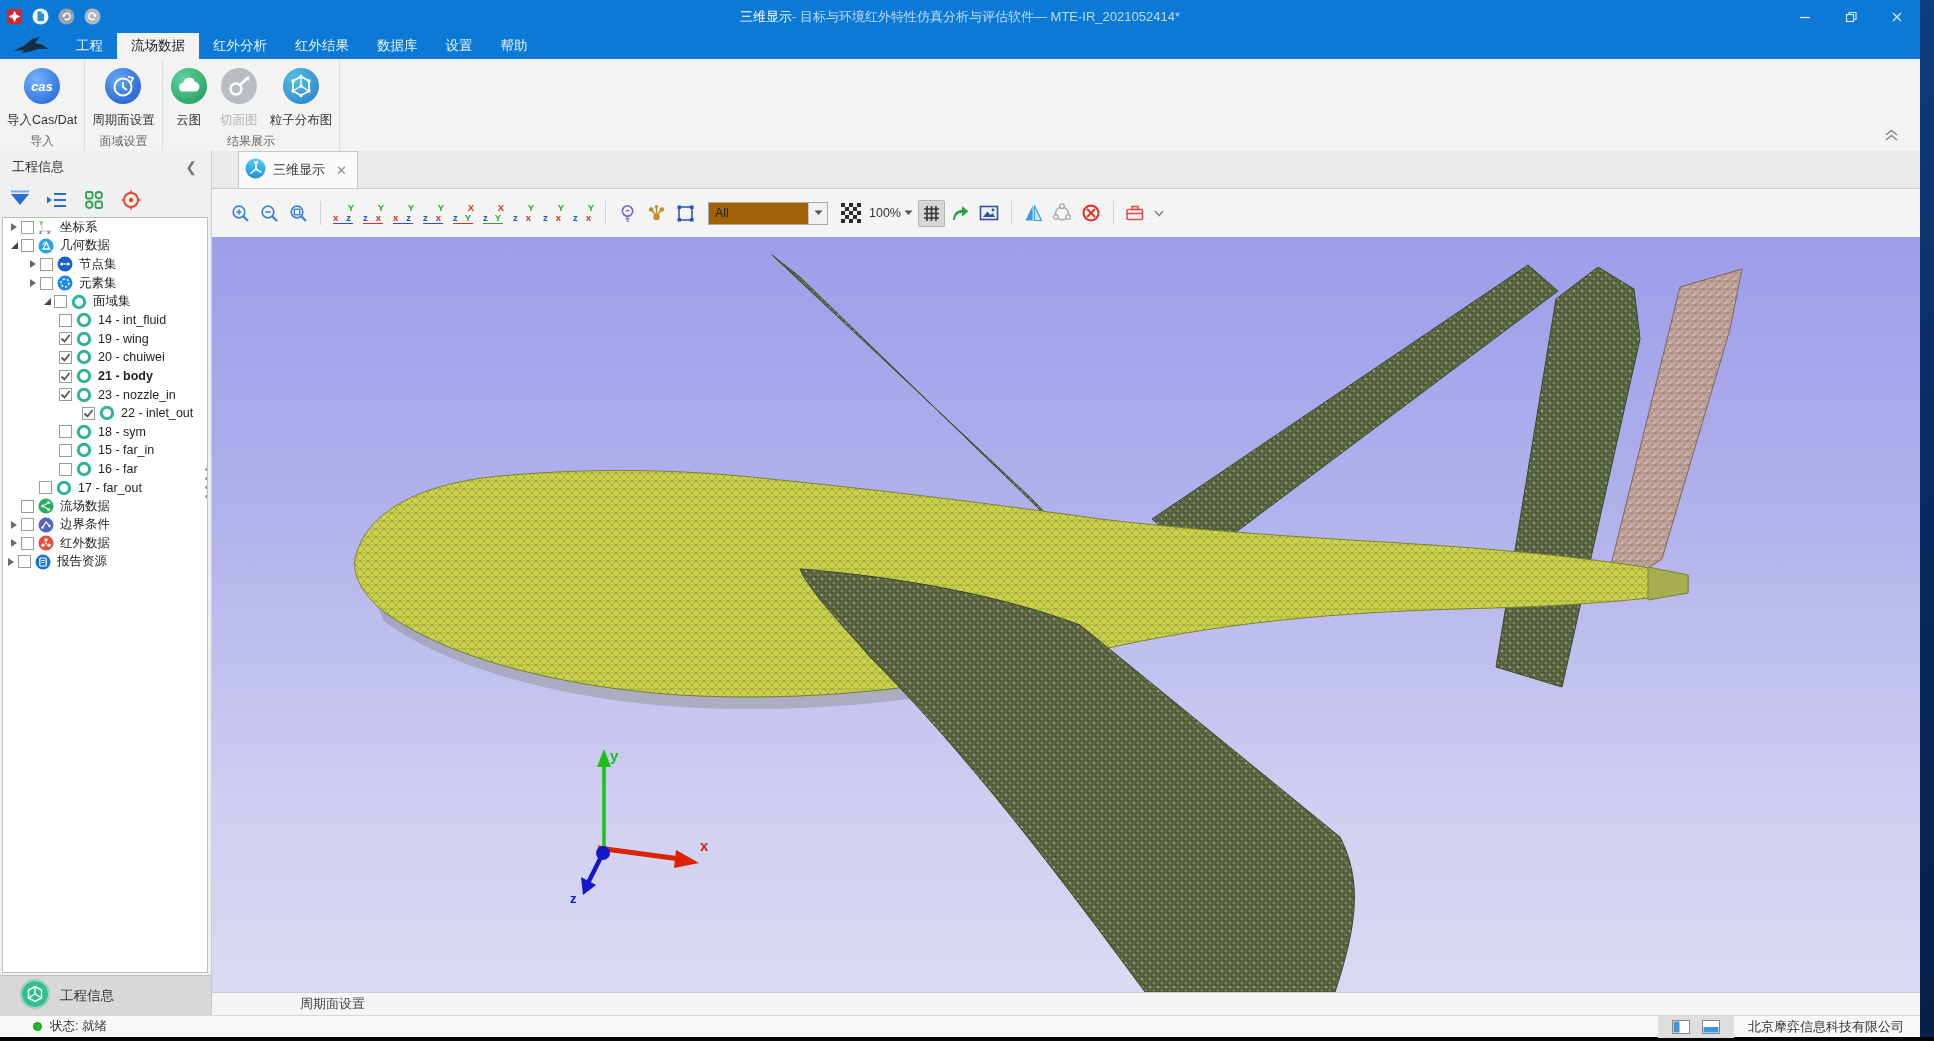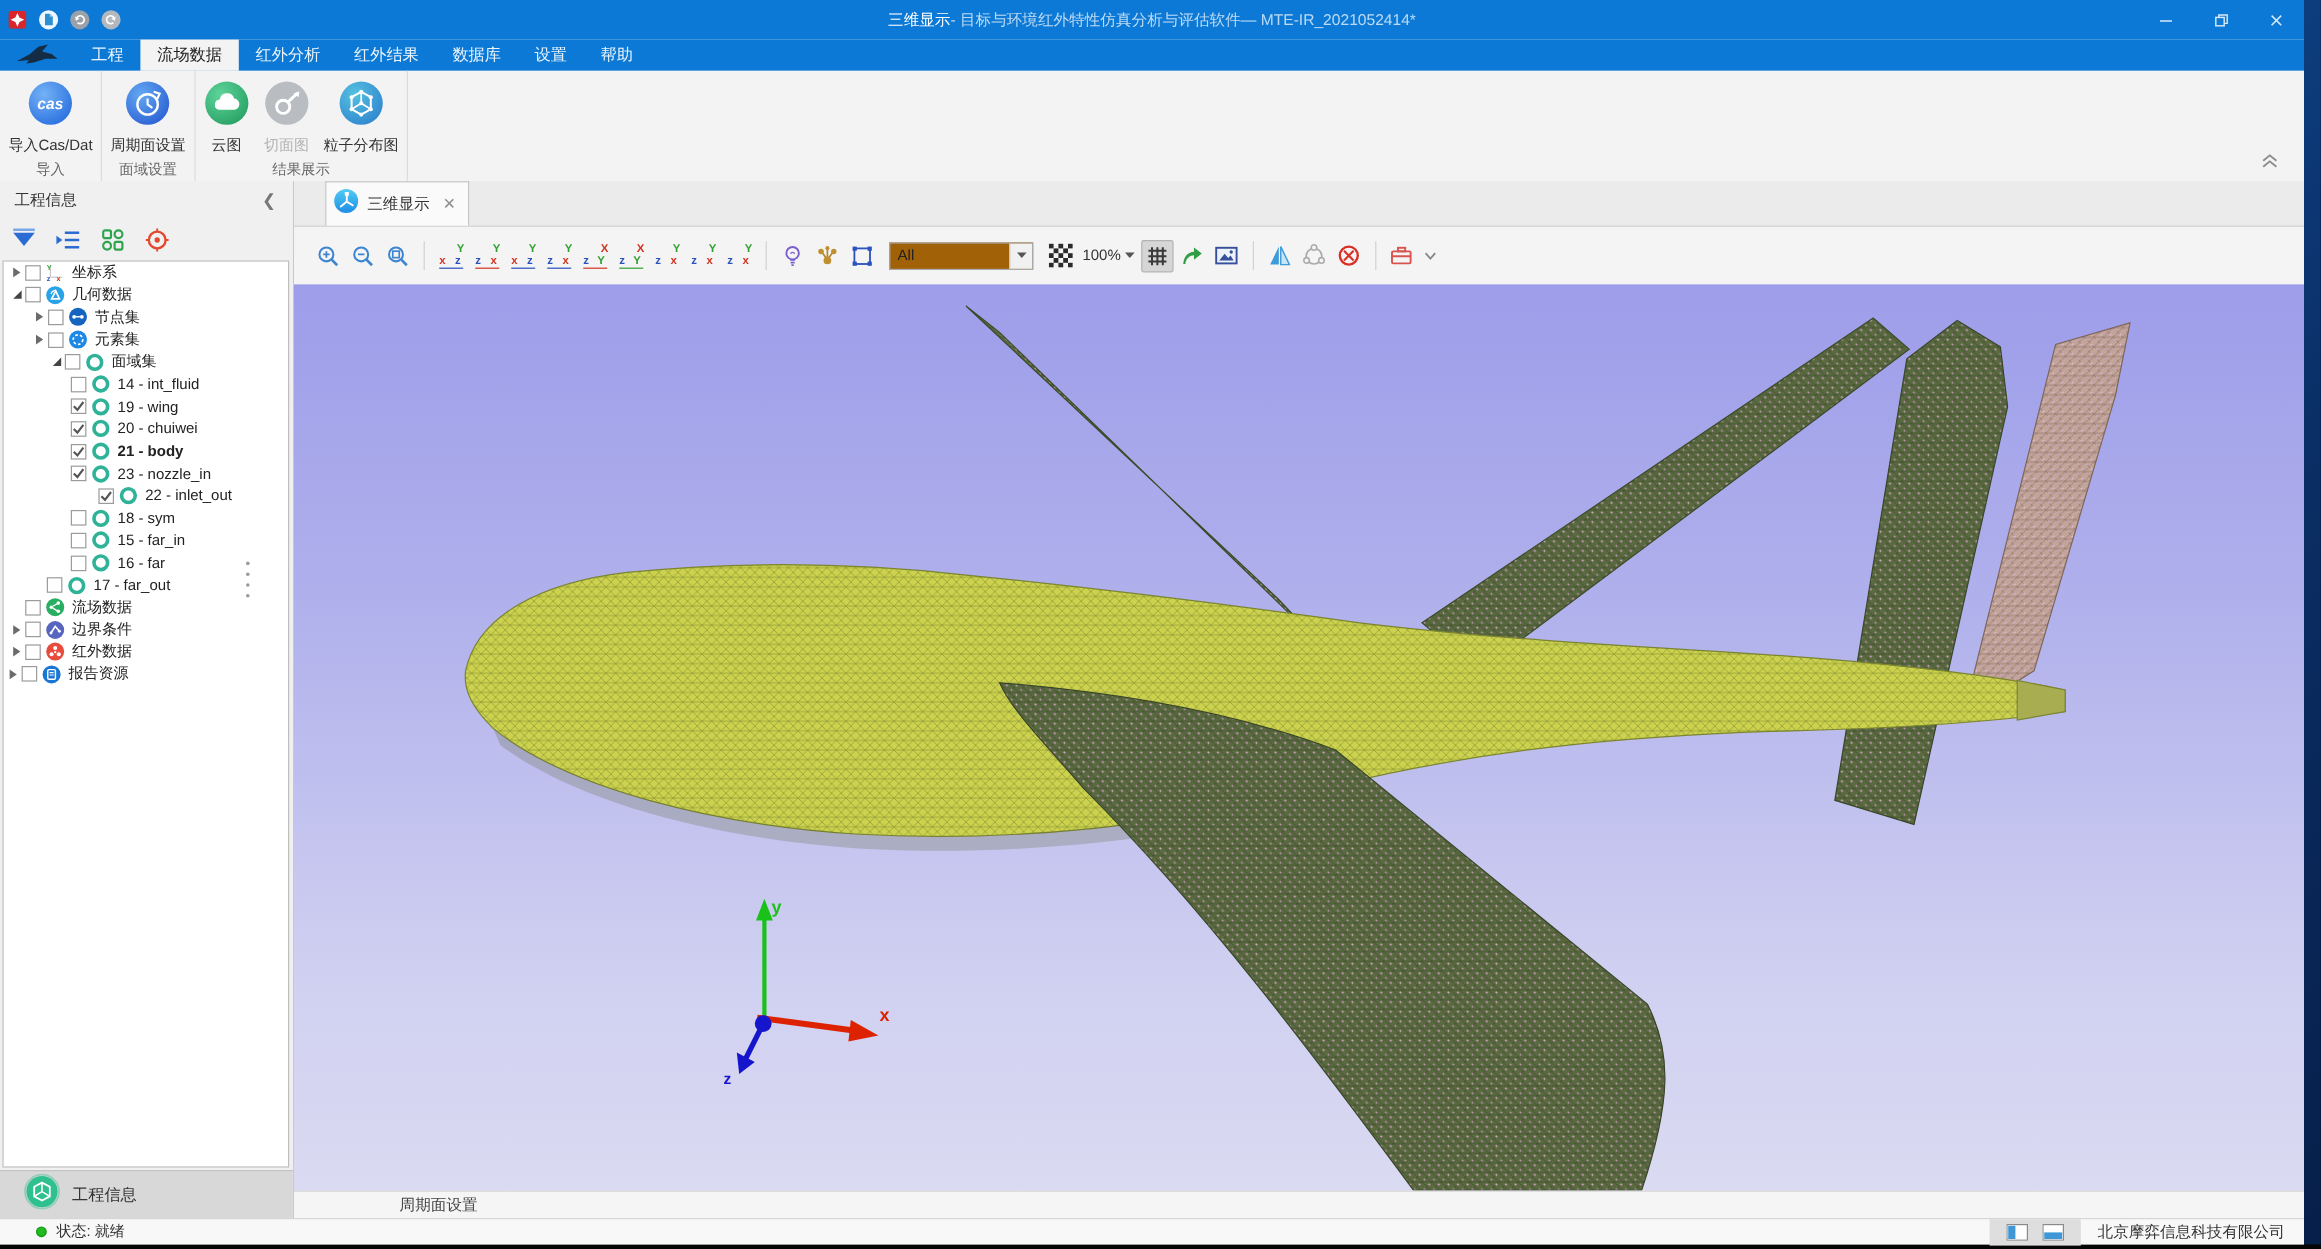--- a/index.html
+++ b/index.html
@@ -39,21 +39,21 @@
   .rbtn { display:flex; flex-direction:column; align-items:center; gap:3px; padding:2px 5px; cursor:default; }
   .rbtn .rlab { font-size:12.5px; color:#333; white-space:nowrap; }
   .rbtn.disabled .rlab { color:#b3b3b3; }
   .rgroup-label { height:21px; text-align:center; font-size:12px; color:#666; }
   .ribbon-collapse { position:absolute; right:20px; bottom:8px; cursor:default; }
 
   
   .content { position:absolute; left:0; top:151px; width:1920px; height:864px; display:flex; }
 
   
-  .panel { width:244px; background:#f0f0f0; display:flex; flex-direction:column; position:relative; }
+  .panel { width:211px; background:#f0f0f0; display:flex; flex-direction:column; position:relative; }
   .panel-header { height:32px; display:flex; align-items:center; padding:0 8px 0 12px; }
   .panel-title { flex:1; font-size:13px; color:#333; }
   .panel-collapse { color:#777; font-size:14px; padding:0 6px; cursor:default; }
   .panel-tools { height:34px; display:flex; align-items:center; gap:13px; padding-left:8px; }
   .ptool { width:24px; height:24px; display:flex; align-items:center; justify-content:center; cursor:default; }
   .treebox { flex:1; margin:0 3px 2px 2px; background:#fff; border:1px solid #bdbdbd; overflow:hidden; position:relative; }
   .trow { height:18.6px; display:flex; align-items:center; font-size:12.5px; color:#222; white-space:nowrap; }
   .texp { width:14px; display:flex; align-items:center; justify-content:center; flex:none; }
   .tri-c { width:0; height:0; border-top:4px solid transparent; border-bottom:4px solid transparent; border-left:6px solid #6b6b6b; }
   .tri-e { width:0; height:0; border-left:7px solid transparent; border-bottom:7px solid #444; }
@@ -88,21 +88,21 @@
   .combo .cbtn { width:19px; border-left:1px solid #c5c5c5; background:#f1f1f1; display:flex; align-items:center; justify-content:center; }
   .zoomlvl { display:flex; align-items:center; gap:3px; font-size:12.5px; color:#333; padding:0 4px; cursor:default; }
   .viewport { flex:1; position:relative; background:linear-gradient(#9d9dea 0%, #b0b0ec 35%, #cfcff1 75%, #dadaf2 100%); overflow:hidden; }
   .viewport svg.scene { position:absolute; left:0; top:0; }
   .msgbar { height:23px; background:#f5f5f5; border-top:1px solid #cfcfcf; display:flex; align-items:center; padding-left:88px; }
   .msgbar .mtext { font-size:13px; color:#444; }
 
   
   .statusbar { position:absolute; left:0; top:1015px; width:1920px; height:22px; background:#f8f8f8;
     border-top:1px solid #d6d6d6; display:flex; align-items:center; }
-  .status-left { display:flex; align-items:center; gap:8px; padding-left:30px; flex:1; }
+  .status-left { display:flex; align-items:center; gap:8px; padding-left:12px; flex:1;margin-left:21px; }
   .status-dot { width:9px; height:9px; border-radius:50%; background:#1fbc1f; border:1px solid #149114; }
   .status-text { font-size:12.5px; color:#333; }
   .status-right { display:flex; align-items:center; height:22px;justify-content:center; }
   .layout-chip { background:#dedede; height:22px; display:flex; align-items:center; gap:12px; padding:0 14px; }
   .company { font-size:13px; color:#333; padding:0 16px 0 14px; }
 </style>
 </head>
 <body>
 
 <div class="desktop-strip"></div>

